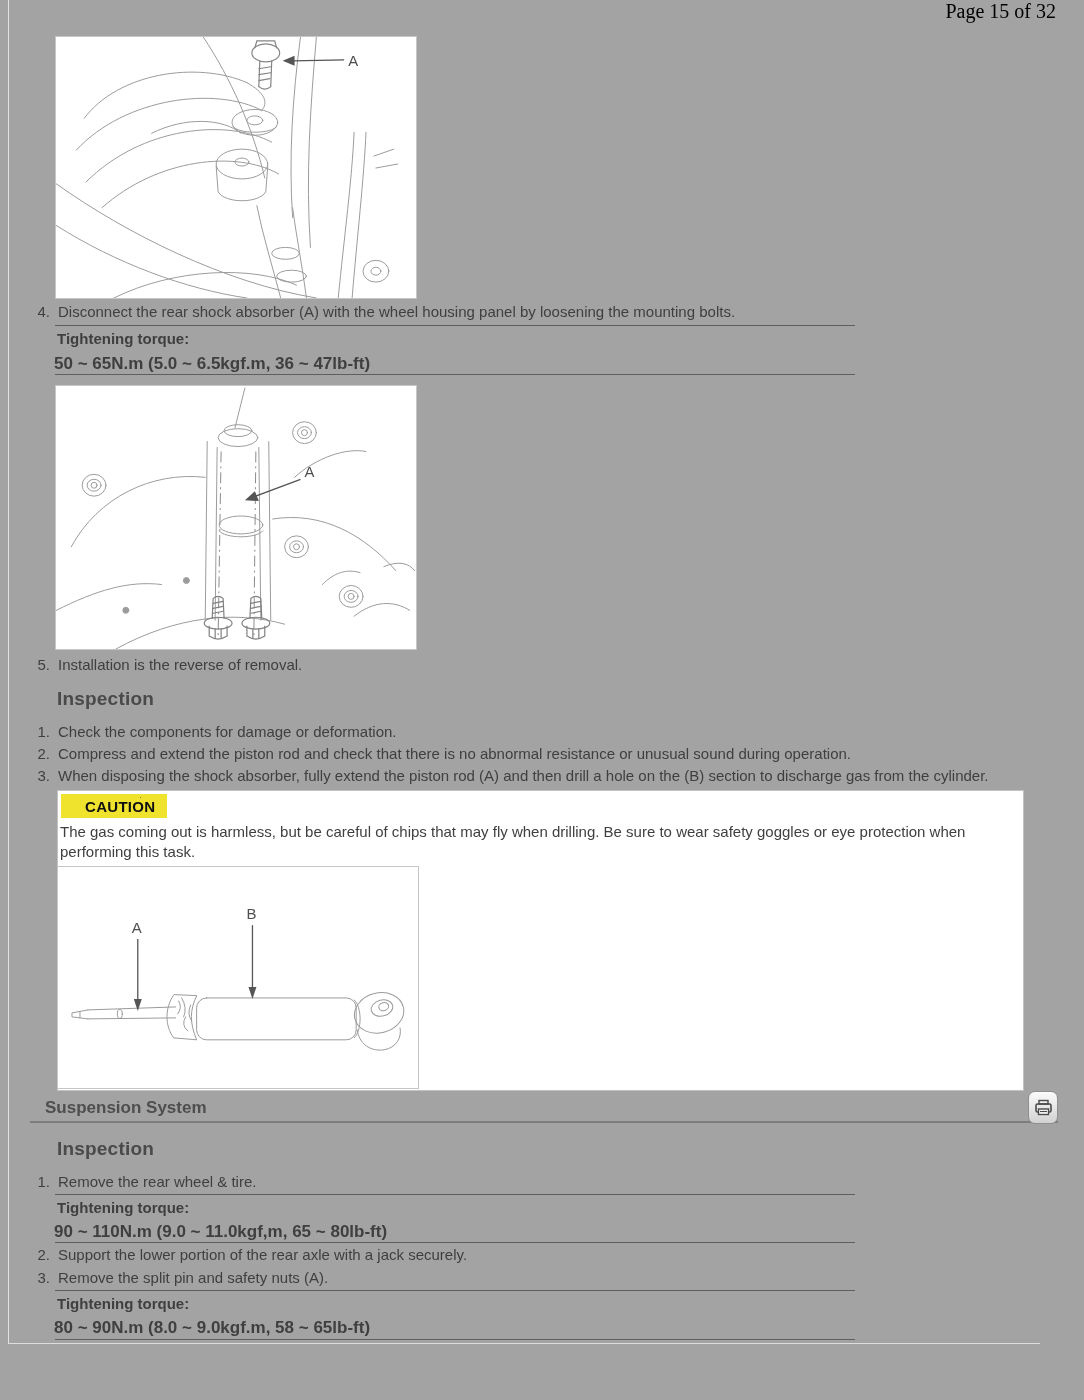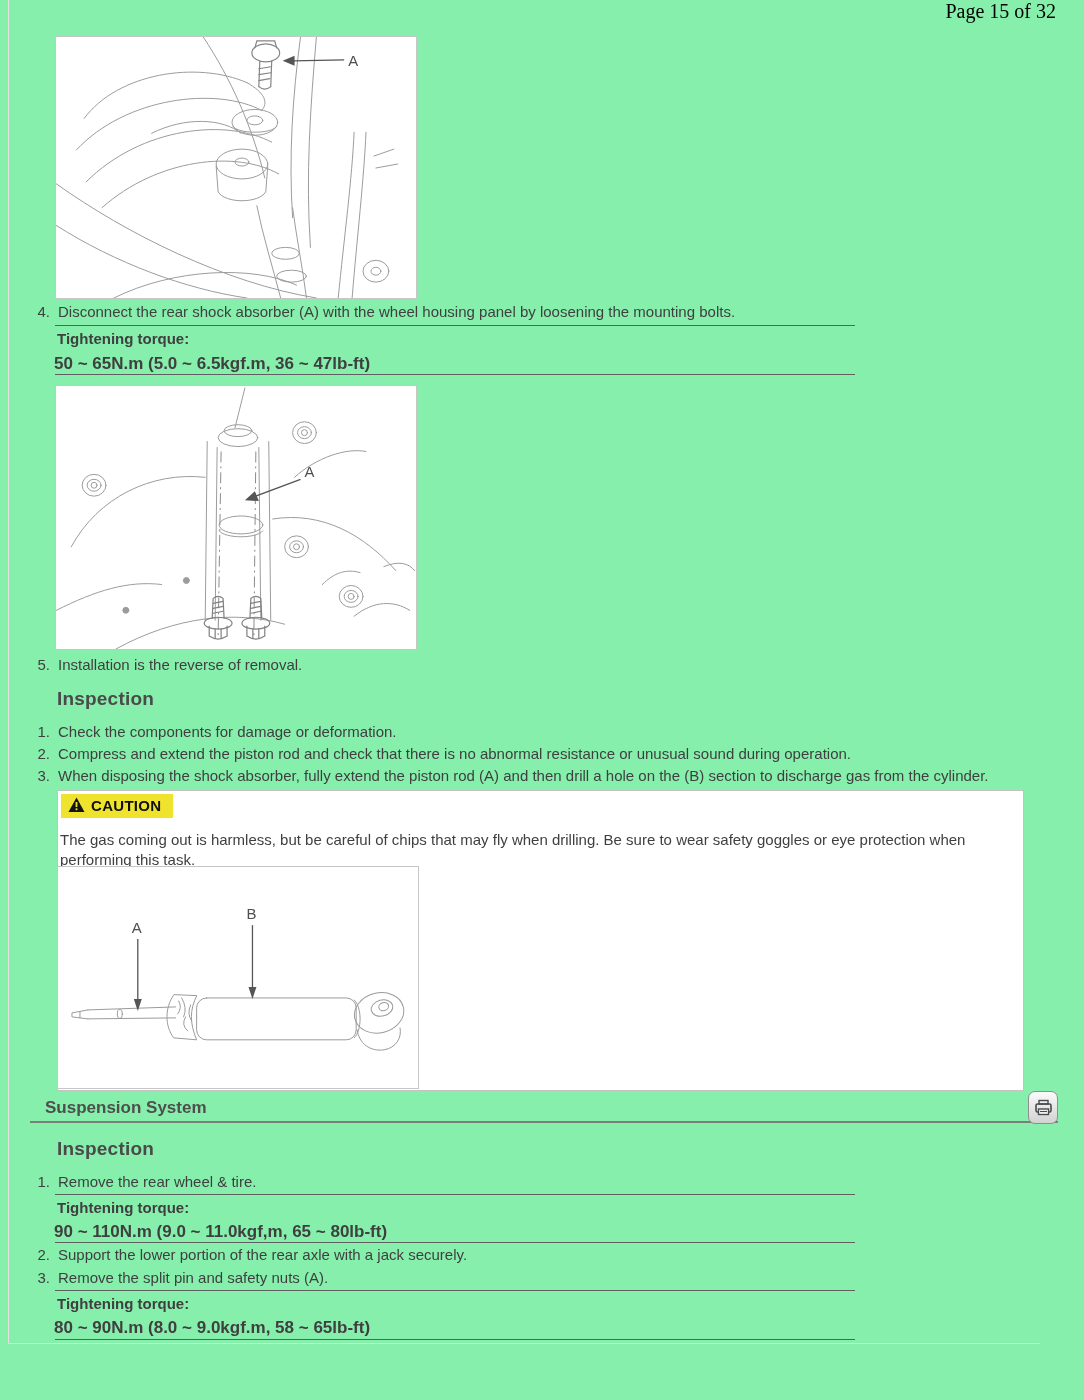--- a/index.html
+++ b/index.html
@@ -4,21 +4,21 @@
 <style>
   * { margin:0; padding:0; box-sizing:border-box; }
   html,body { background:#ffffff; }
   body {
     width:1084px; height:1400px;
     font-family:"Liberation Sans", sans-serif;
     color:#3f3f3f;
     position:relative;
     overflow:hidden;
   }
-  .page { position:relative; width:1084px; height:1400px; background:#86efac; }
+  .page { position:relative; width:1084px; height:1400px; background:#a3a3a3; }
 
   .frame-left  { position:absolute; left:8px; top:0; width:1px; height:1344px; background:#e2e2e2; }
   .frame-bottom{ position:absolute; left:8px; top:1343px; width:1032px; height:1px; background:#dddddd; }
 
   .page-number {
     position:absolute; top:0px; right:28px;
     font-family:"Liberation Serif", serif;
     font-size:20px; color:#000;
   }
 
@@ -41,29 +41,29 @@
     font-size:19px; font-weight:bold; color:#4a4a4a; letter-spacing:0.2px;text-align:center;
   }
 
   .caution-box {
     position:absolute; left:57px; top:790px;
     width:967px; height:301px;
     border:1px solid #c2c2c2; background:#fff;
   }
   .caution-badge {
     position:absolute; left:3px; top:3px;
-    display:inline-flex; align-items:flex-start;
+    display:inline-flex; align-items:flex-end;
     background:#f0e32d; color:#101010;
     font-size:15px; font-weight:bold; letter-spacing:0.3px;
-    padding:3px 12px 3px 7px; height:24px;
+    padding:3px 12px 3px 24px; height:24px;flex-direction:column;
   }
   .caution-badge svg { margin-right:6px; display:block; }
   .caution-text {
     position:absolute; left:2px; top:31px; width:962px;
-    font-size:15px; line-height:1.35; color:#3f3f3f;margin-top:8px;
+    font-size:15px; line-height:1.35; color:#3f3f3f;
   }
   .caution-figbox {
     position:absolute; left:-1px; top:75px;
     width:362px; height:223px;
     border:1px solid #c6c6c6; background:#fff;
   }
   .caution-figbox svg { display:block; width:100%; height:100%; }
 
   .footer-title {
     position:absolute; left:45px; top:1098px;

